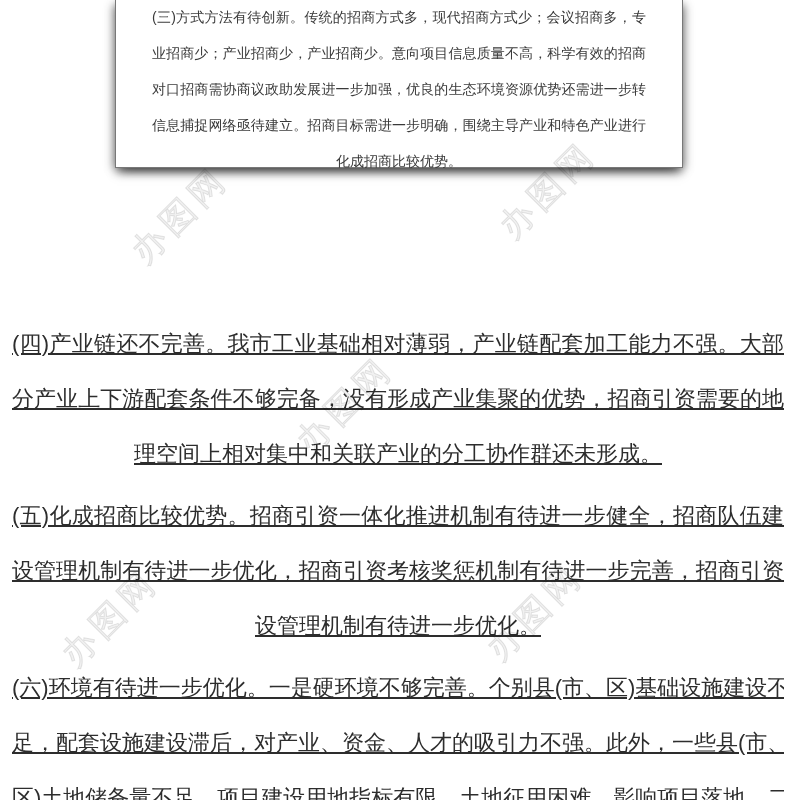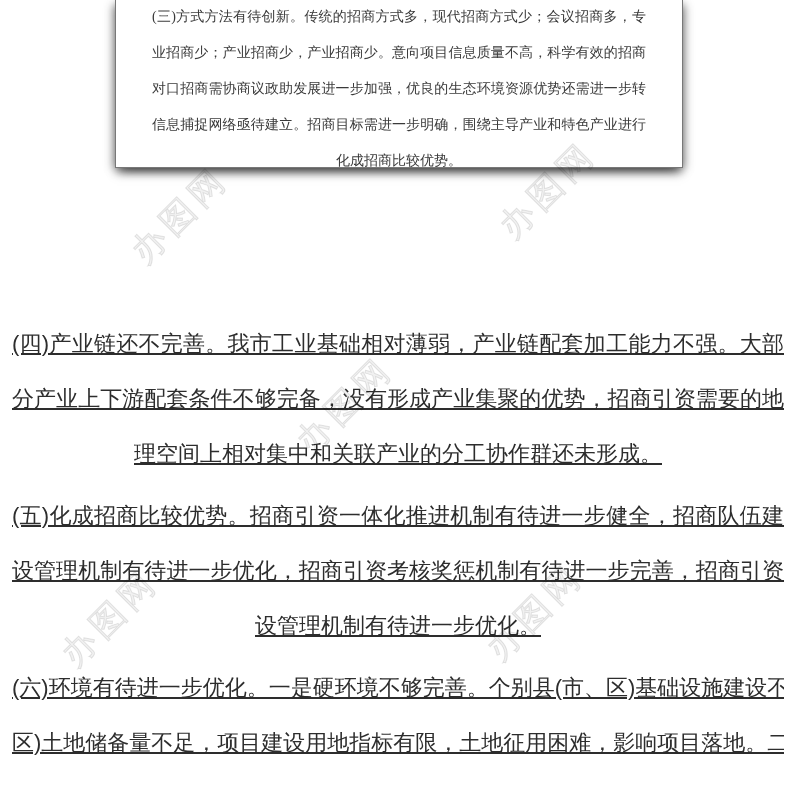--- a/index.html
+++ b/index.html
@@ -26,21 +26,20 @@
       6px 5px 9px -4px rgba(0,0,0,0.35);
     z-index: 2;
   }
   .cline {
     font-size: 14px;
     color: #3a3a3a;
     height: 36px;
     line-height: 36px;
     overflow: hidden;
     white-space: nowrap;
-    font-family: Liberation Serif, serif;
   }
 
   
   .doc {
     position: absolute;
     left: 12px; top: 316px;
     width: 772px;
     z-index: 1;
   }
   .para { margin: 0 0 0 0; }
@@ -101,15 +100,16 @@
     <div class="bline just">分产业上下游配套条件不够完备，没有形成产业集聚的优势，招商引资需要的地</div>
     <div class="bline left">理空间上相对集中和关联产业的分工协作群还未形成。</div>
   </div>
   <div class="para">
     <div class="bline just">(五)化成招商比较优势。招商引资一体化推进机制有待进一步健全，招商队伍建</div>
     <div class="bline just">设管理机制有待进一步优化，招商引资考核奖惩机制有待进一步完善，招商引资</div>
     <div class="bline left">设管理机制有待进一步优化。</div>
   </div>
   <div class="para">
     <div class="bline just">(六)环境有待进一步优化。一是硬环境不够完善。个别县(市、区)基础设施建设不</div>
+    <div class="bline just">足，配套设施建设滞后，对产业、资金、人才的吸引力不强。此外，一些县(市、</div>
     <div class="bline just">区)土地储备量不足，项目建设用地指标有限，土地征用困难，影响项目落地。二</div>
   </div>
 </div>
 
 </body></html>

